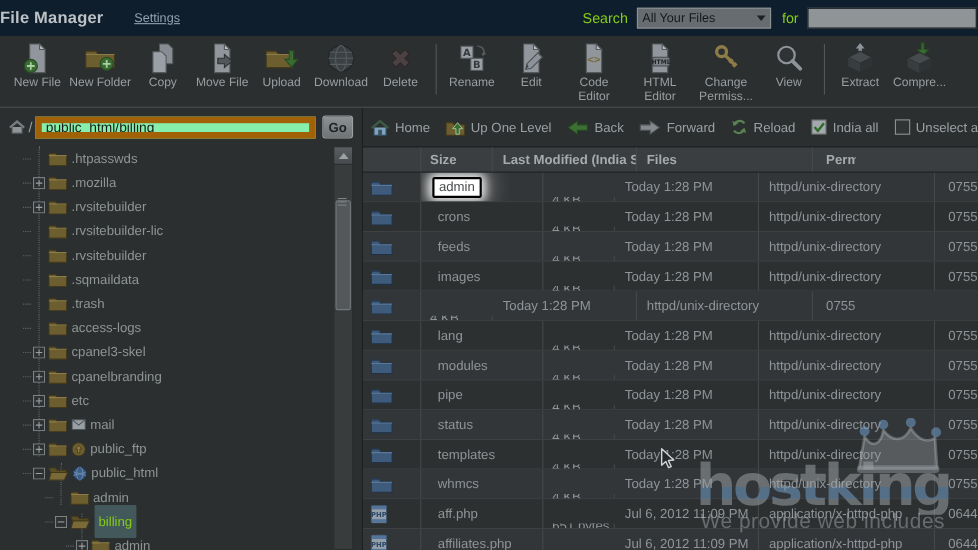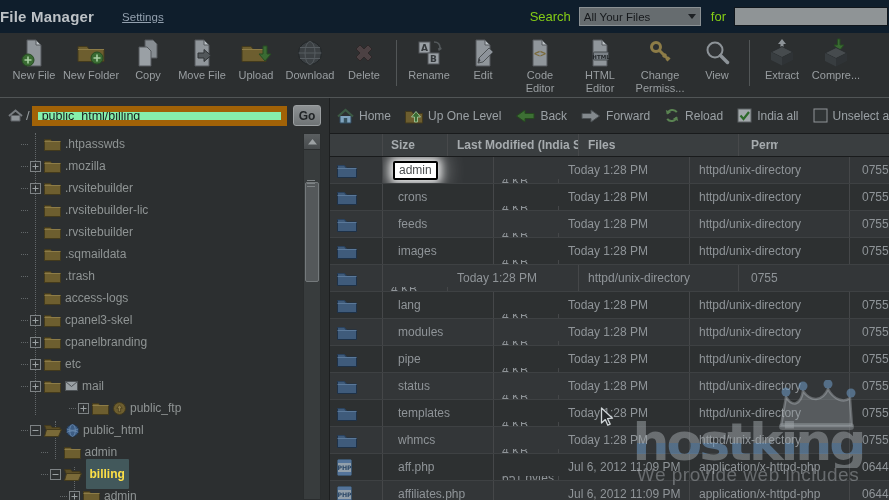--- a/index.html
+++ b/index.html
@@ -48,21 +48,21 @@
 
   
   .tree{position:absolute;top:35px;left:0;width:303px;height:367px;overflow:hidden;}
   .tree-row{height:22px;display:flex;align-items:center;cursor:pointer;position:relative;}
   .tree-row:first-child{margin-top:-15px;}
   .tree-row::before{content:"";width:7px;border-top:1px dotted #63686a;margin-right:2px;flex:none;}
   .tw-expander{width:11px;height:11px;flex:none;margin-right:3px;display:flex;cursor:pointer;}
   .tw-spacer{width:14px;flex:none;}
   .tw-icon{flex:none;display:flex;margin-right:4px;}
   .tw-label{font-size:12px;color:#8f9494;white-space:nowrap;}
-  .tw-label.selected{background:var(--tree-selected);color:#fde047;font-weight:bold;padding:8px 4px;border-radius:1px;}
+  .tw-label.selected{background:var(--tree-selected);color:#84cc16;font-weight:normal;padding:8px 4px;border-radius:1px;}
   .trunk{position:absolute;border-left:1px dotted #63686a;width:0;}
 
   
   .vscroll{position:absolute;top:35px;left:303px;width:18px;height:367px;background:#383c3d;border:1px solid #2a2d2e;}
   .sb-up{height:16px;background:linear-gradient(#5a5e60,#474b4d);border-bottom:1px solid #2a2d2e;
     display:flex;align-items:center;justify-content:center;cursor:pointer;}
   .sb-up svg{display:block;}
   .sb-thumb{position:absolute;left:1px;top:48px;width:14px;height:100px;background:#54585a;
     border:1px solid #74797b;border-radius:2px;cursor:pointer;}
   .sb-grip{position:absolute;left:3px;top:46px;width:8px;border-top:1px solid #7e8385;
@@ -469,21 +469,21 @@
               </svg>
             </div>
             <div class="tw-icon">
               <svg width="13" height="10">
                 <rect x=".5" y=".5" width="12" height="9" fill="#99a0a4" stroke="#4d5255"></rect>
                 <path d="M.5.5l6 5 6-5" fill="none" stroke="#4d5255"></path>
               </svg>
             </div>
             <div class="tw-label">mail</div>
           </div>
-          <div class="tree-row" style="padding-left: 21px; margin-left: 48px;">
+          <div class="tree-row" style="padding-left: 21px;">
             <div class="tw-expander">
               <svg width="11" height="11">
                 <rect x=".5" y=".5" width="10" height="10" fill="#2e3132" stroke="#7d8284"></rect>
                 <path d="M2.5 5.5h6" stroke="#9aa0a2"></path>
                 <path d="M5.5 2.5v6" stroke="#9aa0a2"></path>
               </svg>
             </div>
             <div class="tw-icon">
               <svg width="17" height="13">
                 <path d="M.5 1.5h6l1.6 2H16.5v9H.5z" fill="#6d5e2f" stroke="#433a1c"></path>

